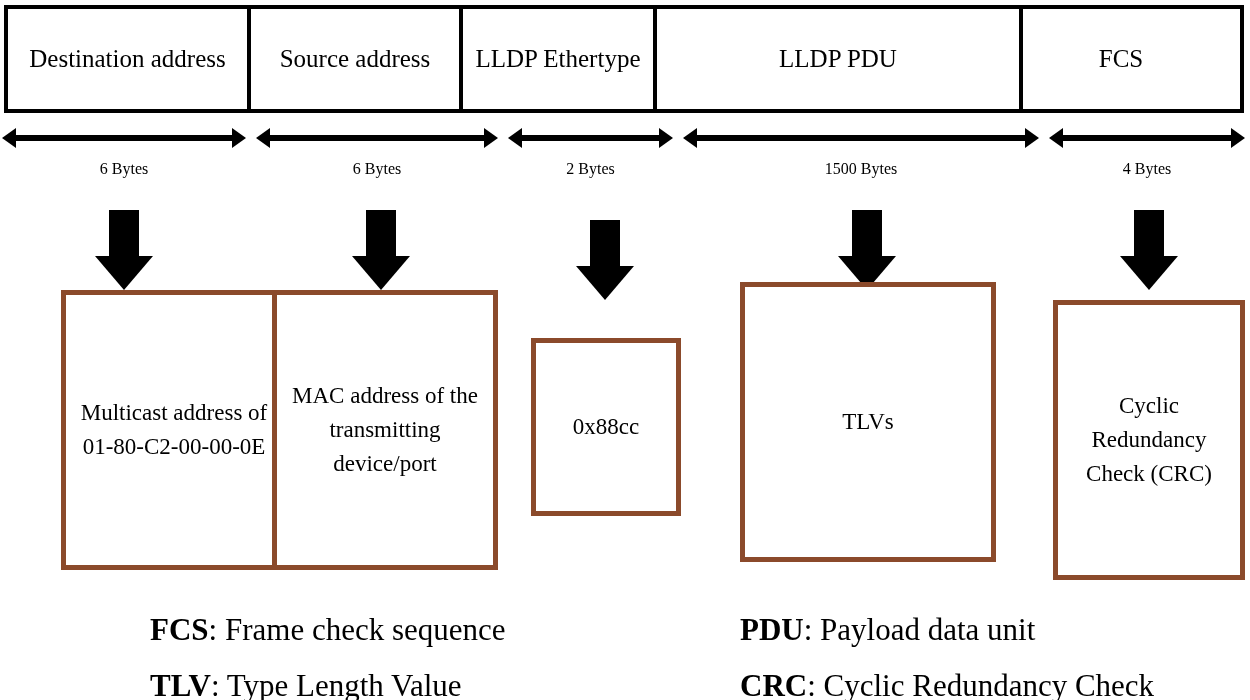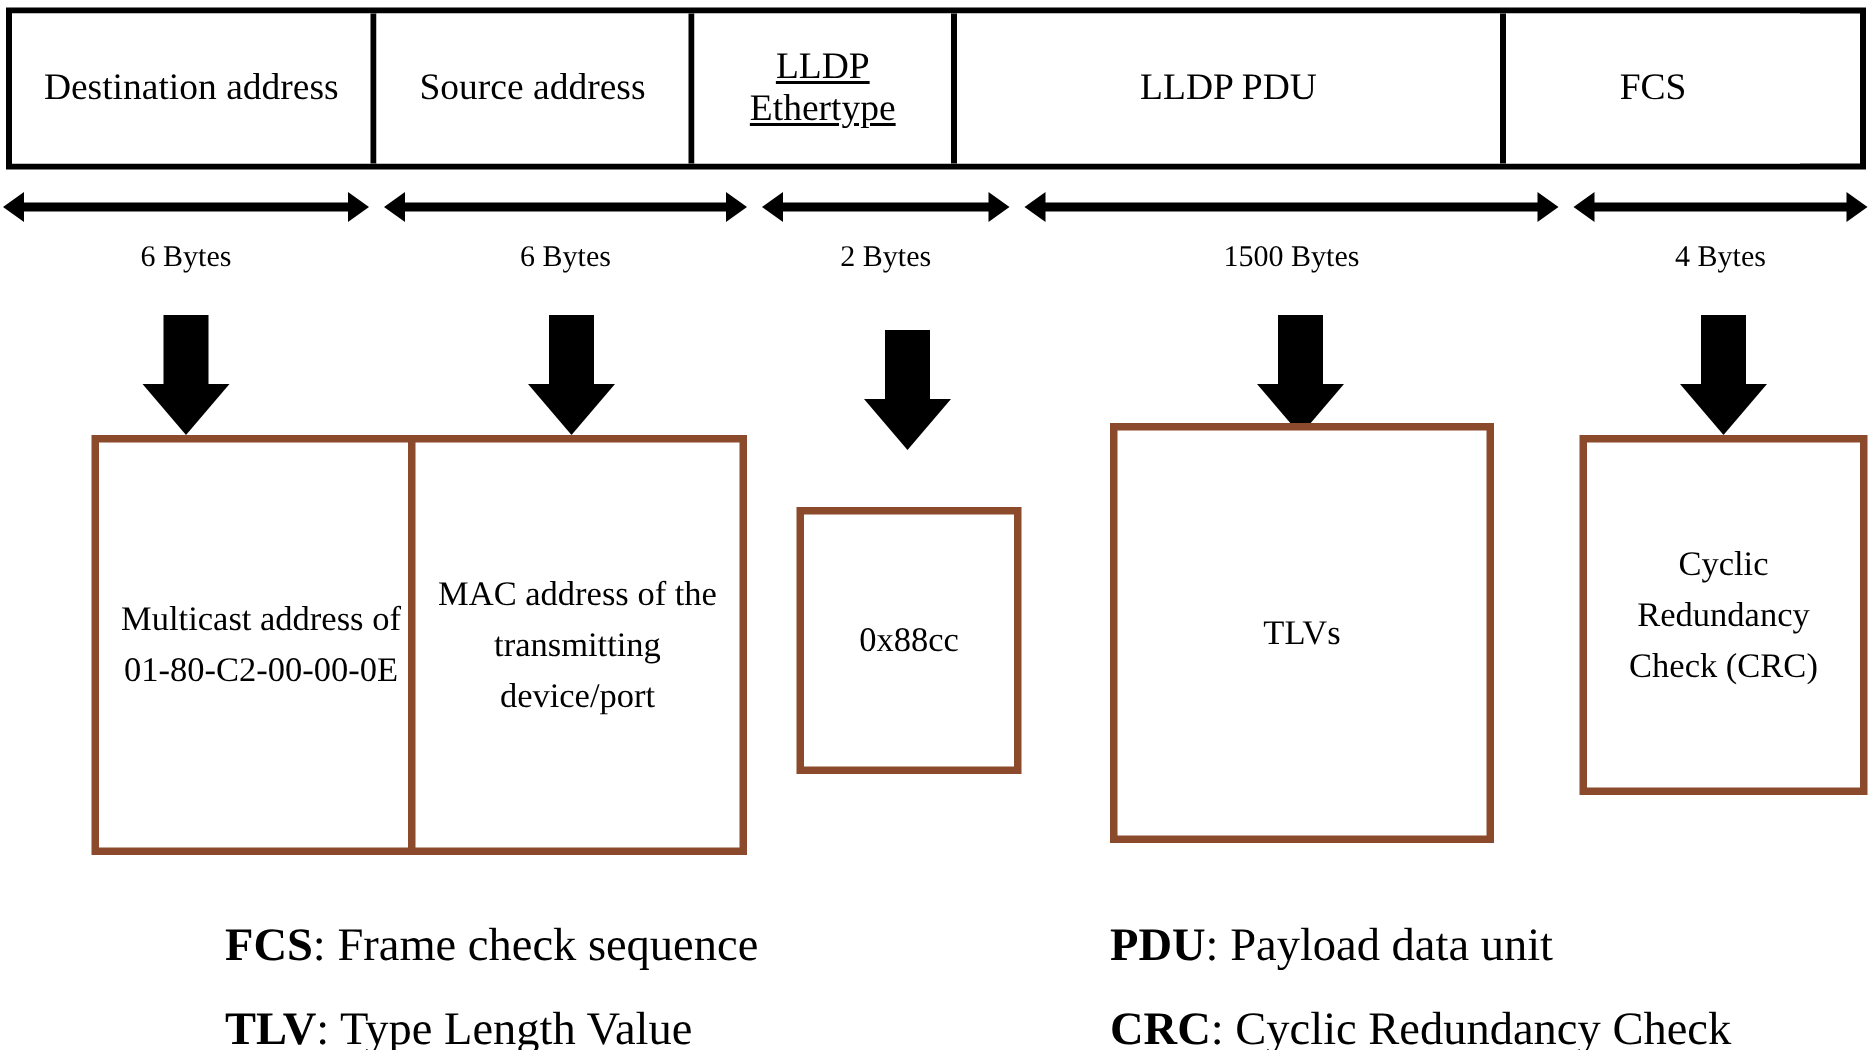--- a/index.html
+++ b/index.html
@@ -69,21 +69,21 @@
     border-right: 14px solid #000000;
   }
   .span-arrow .head.right {
     right: 0;
     border-left: 14px solid #000000;
   }
   .byte-label {
     position: absolute;
     top: 160px;
     text-align: center;
-    font-size: 20px;
+    font-size: 16px;
     white-space: nowrap;
   }
 
   
   .down-arrow {
     position: absolute;
     width: 58px;
     height: 80px;
   }
   .down-arrow .shaft {
@@ -129,21 +129,21 @@
   .legend-item .abbr { font-weight: bold; }
 </style>
 </head>
 <body>
 
 <div id="canvas">
 
   <div class="frame-row">
     <div class="frame-cell" style="width:243px;font-family:Liberation Serif, serif;">Destination address</div>
     <div class="frame-cell" style="width:212px;">Source address</div>
-    <div class="frame-cell" style="width:175px;text-decoration:underline;">LLDP Ethertype</div>
+    <div class="frame-cell" style="width:194px;">LLDP Ethertype</div>
     <div class="frame-cell" style="width:366px;">LLDP PDU</div>
     <div class="frame-cell" style="width:196px;">FCS</div>
   </div>
 
   <div class="span-arrow" style="left:2px; width:244px;">
     <div class="head left"></div>
     <div class="bar"></div>
     <div class="head right"></div>
   </div>
   <div class="byte-label" style="left:2px; width:244px;">6 Bytes</div>
@@ -198,21 +198,21 @@
   </div>
 
   <div class="detail-box" style="left:13px;  top:290px; width:226px; height:280px;margin-left:48px;">Multicast address of 01-80-C2-00-00-0E</div>
 
   <div class="detail-box" style="left:272px; top:290px; width:226px; height:280px;">MAC address of the transmitting device/port</div>
 
   <div class="detail-box" style="left:531px; top:338px; width:150px; height:178px;">0x88cc</div>
 
   <div class="detail-box" style="left:740px; top:282px; width:256px; height:280px;">TLVs</div>
 
-  <div class="detail-box" style="left:1053px; top:290px; width:192px; height:240px;">Cyclic Redundancy Check (CRC)</div>
+  <div class="detail-box" style="left:1053px; top:300px; width:192px; height:280px;">Cyclic Redundancy Check (CRC)</div>
 
   <div class="legend-item" style="left:150px; top:612px;">
     <span class="abbr">FCS</span><span>: </span><span>Frame check sequence</span>
   </div>
   <div class="legend-item" style="left:150px; top:668px;">
     <span class="abbr">TLV</span><span>: </span><span>Type Length Value</span>
   </div>
   <div class="legend-item" style="left:740px; top:612px;">
     <span class="abbr">PDU</span><span>: </span><span>Payload data unit</span>
   </div>

